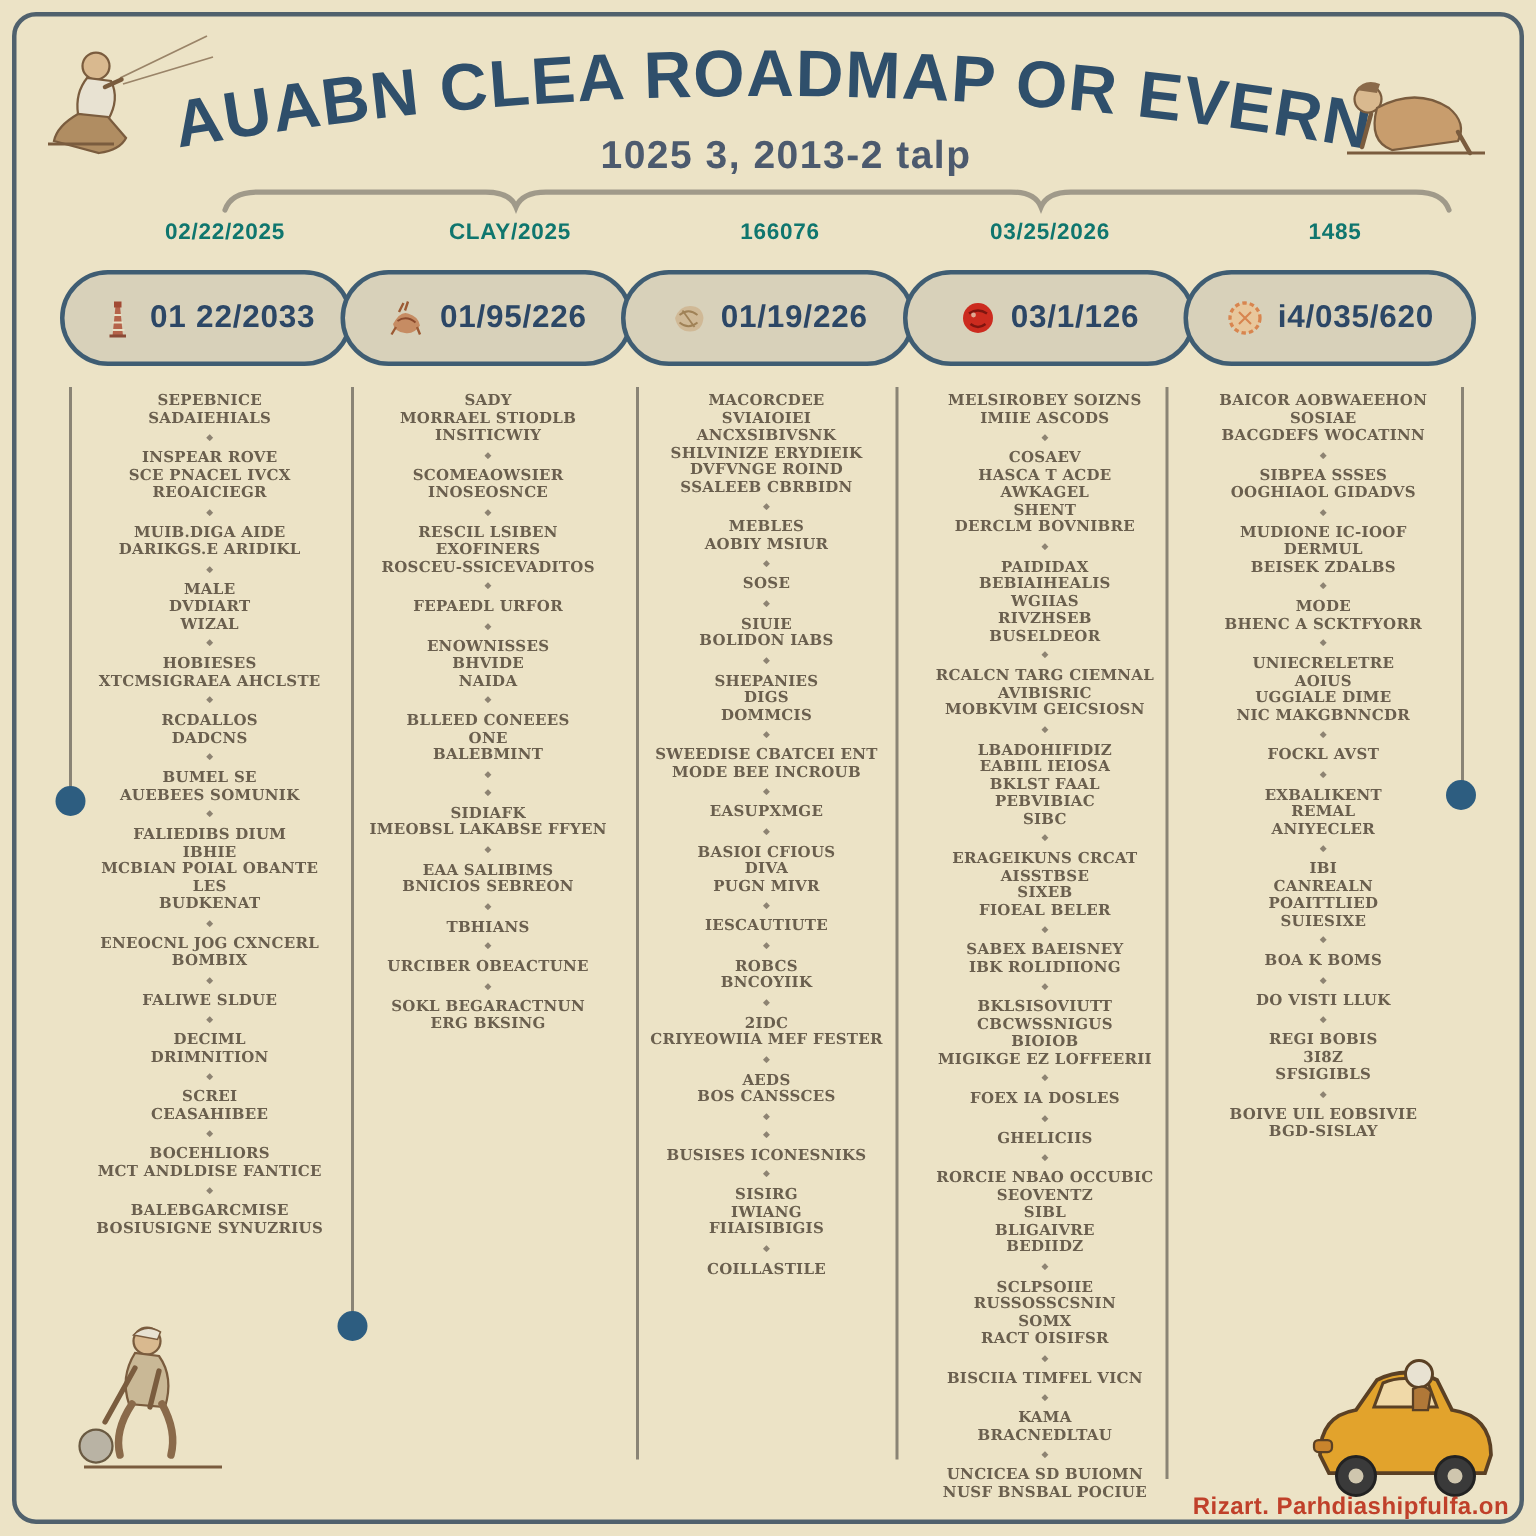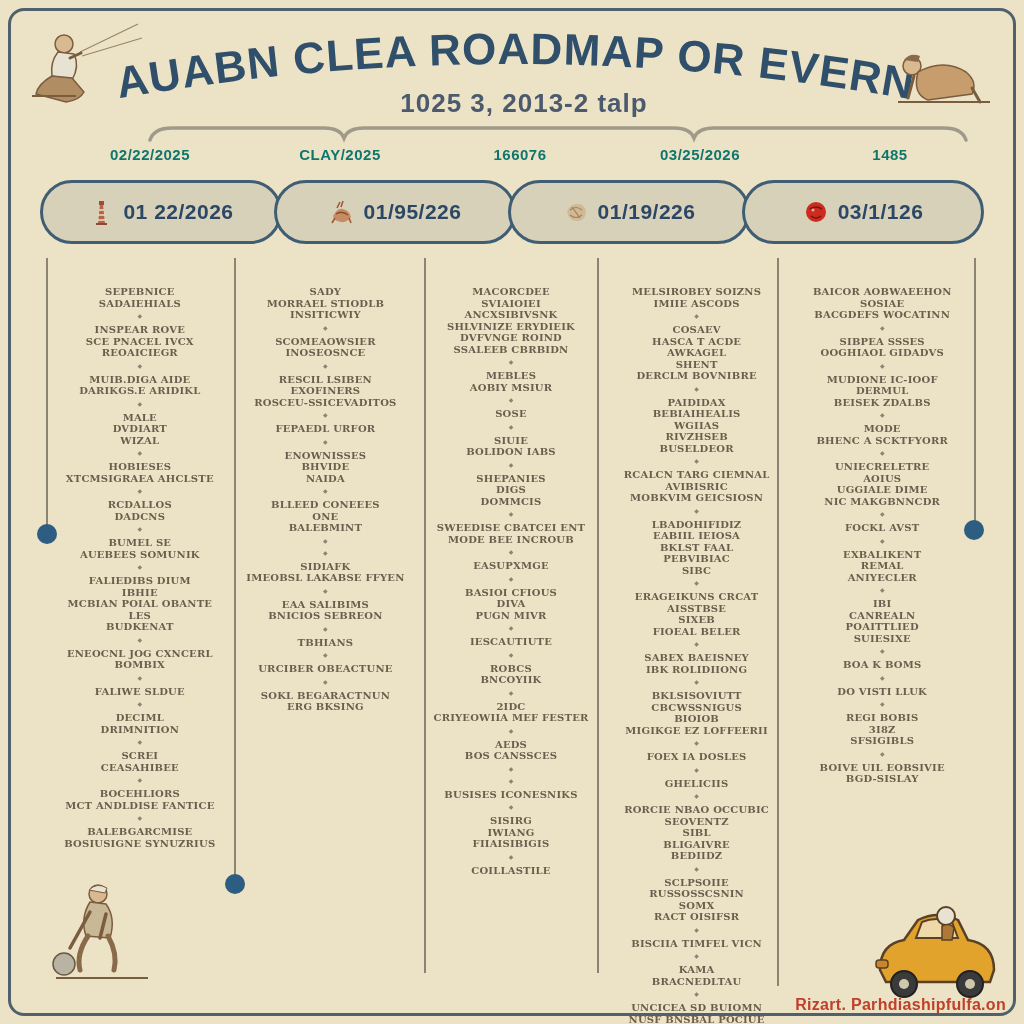--- a/index.html
+++ b/index.html
@@ -15,21 +15,21 @@
            font-size:15px;font-weight:bold;color:#0f766e;letter-spacing:.5px;}
   .pillrow{position:absolute;left:40px;top:180px;width:944px;display:flex;}
   .pill{flex:1;height:58px;margin-left:-8px;background:#d8d1ba;
         border:3px solid #3f5d73;border-radius:34px;display:flex;
         align-items:center;justify-content:center;gap:9px;position:relative;}
   .pill:first-child{margin-left:0;}
   .pill .date{font-size:21px;font-weight:bold;color:#2c4766;letter-spacing:.5px;
               white-space:nowrap;}
   .pill svg{width:26px;height:28px;flex:none;}
   .columns{position:absolute;left:47px;top:262px;width:928px;
-           display:grid;grid-template-columns:repeat(5,1fr);margin-top:24px;}
+           display:grid;grid-template-columns:repeat(5,1fr);}
   .col{padding:0 10px;text-align:center;}
   .item{font-family:"DejaVu Serif",serif;font-weight:700;font-size:10px;
         line-height:11.5px;letter-spacing:.2px;color:#6a5f4e;white-space:pre-line;}
   .sep{font-size:6px;color:#8d8372;margin:3px 0 4px;line-height:8px;}
   .vline{position:absolute;width:2px;background:#8a8475;}
   .dot{position:absolute;width:20px;height:20px;border-radius:50%;background:#2d5d80;}
   .footer{position:absolute;right:18px;bottom:10px;font-size:16px;font-weight:bold;
           color:#c0402a;letter-spacing:.3px;}
   .corner{position:absolute;}
 </style>
@@ -57,21 +57,21 @@
 <span class="topdate" style="left:890px">1485</span>
 
 <div class="pillrow">
   <div class="pill">
     <svg viewBox="0 0 26 28">
       <path d="M10 26 L12 6 L15 6 L17 26 Z" fill="#b5634a"></path>
       <rect x="11" y="3" width="5" height="4" fill="#a24a34"></rect>
       <path d="M8 26 h11" stroke="#8a4a36" stroke-width="2"></path>
       <path d="M11 12 h5 M10 17 h7 M10 22 h8" stroke="#e8dfc5" stroke-width="1.4"></path>
     </svg>
-    <span class="date">01 22/2026</span>
+    <span class="date">01 22/2033</span>
   </div>
   <div class="pill">
     <svg viewBox="0 0 26 28">
       <path d="M4 18 q5 -9 10 -7 q7 2 8 8 q-4 6 -10 5 q-7 -1 -8 -6" fill="#c27a4e" opacity=".8"></path>
       <path d="M8 10 l3 -6 M12 9 l2 -6 M6 20 l-3 5 M20 20 l2 5" stroke="#9c5a34" stroke-width="1.6" fill="none"></path>
       <path d="M7 16 q6 -4 12 1" stroke="#8a4a2c" stroke-width="1.3" fill="none"></path>
     </svg>
     <span class="date">01/95/226</span>
   </div>
   <div class="pill">
@@ -81,20 +81,28 @@
     </svg>
     <span class="date">01/19/226</span>
   </div>
   <div class="pill">
     <svg viewBox="0 0 26 28">
       <circle cx="13" cy="14" r="10" fill="#cc2b1f"></circle>
       <path d="M7 11 q6 -4 12 0 M8 18 q5 4 10 0" stroke="#7e150f" stroke-width="1.6" fill="none"></path>
       <circle cx="10" cy="12" r="1.6" fill="#e8dfc5" opacity=".7"></circle>
     </svg>
     <span class="date">03/1/126</span>
+  </div>
+  <div class="pill">
+    <svg viewBox="0 0 26 28">
+      <circle cx="13" cy="14" r="10" fill="#e8c79c"></circle>
+      <circle cx="13" cy="14" r="10" fill="none" stroke="#d8854f" stroke-width="2.2" stroke-dasharray="3 2"></circle>
+      <path d="M9 10 l8 8 M17 10 l-8 8" stroke="#d8854f" stroke-width="1.4"></path>
+    </svg>
+    <span class="date">i4/035/620</span>
   </div>
 </div>
 
 <div class="vline" style="left:46px;top:258px;height:268px"></div>
 <div class="vline" style="left:234px;top:258px;height:618px"></div>
 <div class="vline" style="left:424px;top:258px;height:715px"></div>
 <div class="vline" style="left:597px;top:258px;height:715px"></div>
 <div class="vline" style="left:777px;top:258px;height:728px"></div>
 <div class="vline" style="left:974px;top:258px;height:264px"></div>
 <div class="dot" style="left:37px;top:524px"></div>

